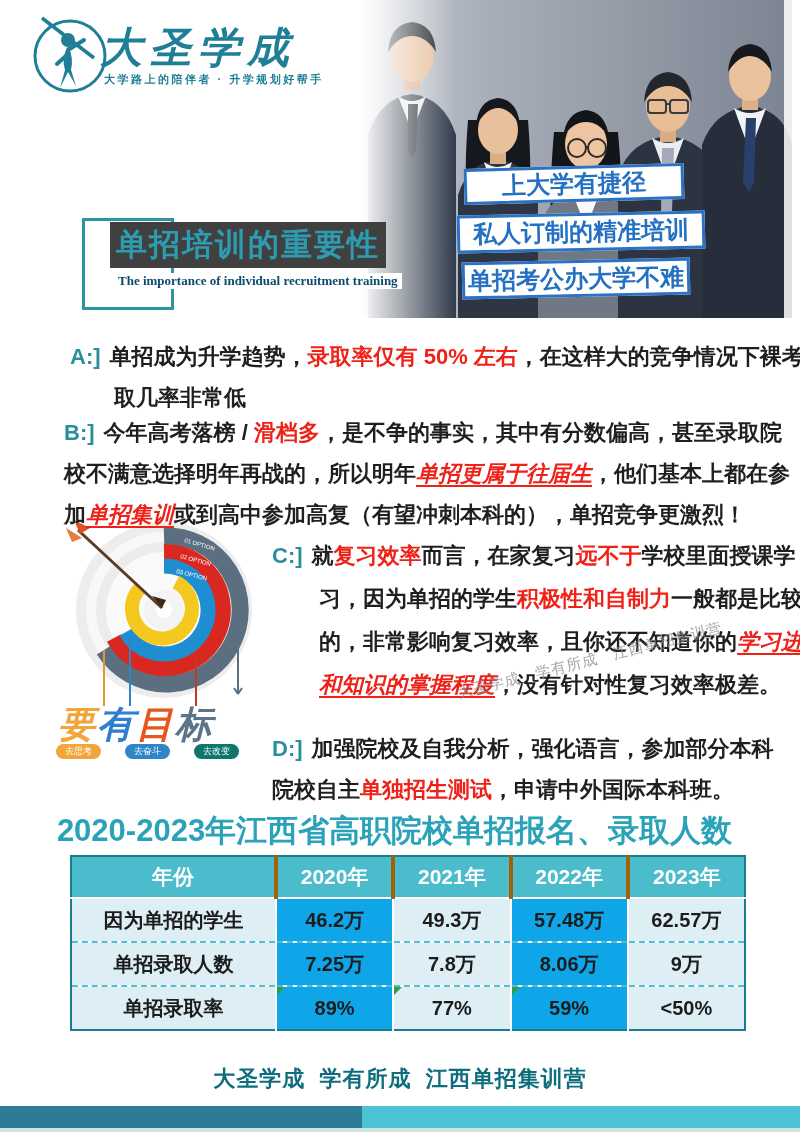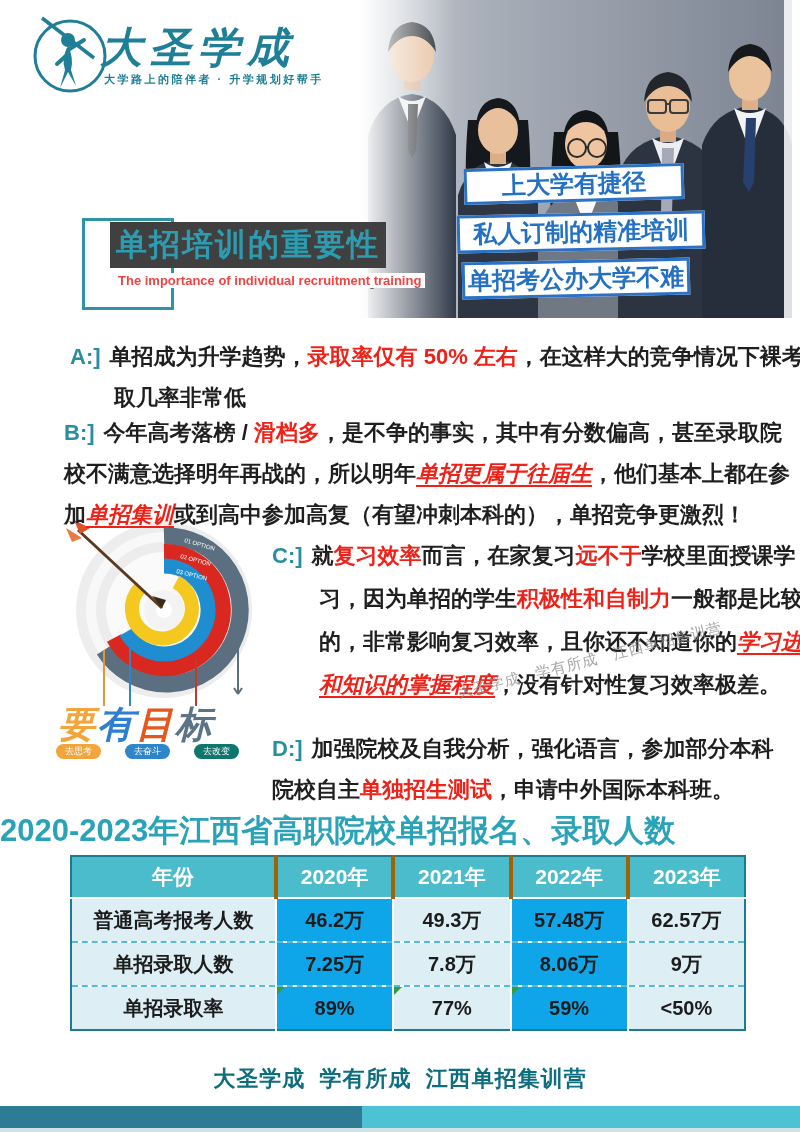--- a/index.html
+++ b/index.html
@@ -17,22 +17,22 @@
   
   .banner{position:absolute;z-index:6;background:#ffffff;border:3px solid #2b72c4;color:#2470c2;
           font-weight:bold;text-align:center;white-space:pre;}
   .banner1{left:464px;top:166px;width:214px;height:30px;font-size:24px;line-height:30px;transform:rotate(-1.6deg);}
   .banner2{left:457px;top:213px;width:242px;height:32px;font-size:24px;line-height:32px;transform:rotate(-1.2deg);}
   .banner3{left:462px;top:260px;width:222px;height:31px;font-size:24px;line-height:31px;transform:rotate(-1.2deg);}
   
   .title-frame{position:absolute;left:82px;top:218px;width:86px;height:86px;border:3px solid #2e93a4;z-index:2;}
   .sec-title{position:absolute;left:110px;top:222px;font-size:31px;font-weight:bold;color:#2d9cb0;
              background:#404040;padding:2px 6px;letter-spacing:2px;z-index:3;white-space:pre;}
-  .sec-sub{position:absolute;left:114px;top:273px;font-size:13px;font-weight:bold;color:#ef4444;
-           background:#ffffff;padding:0 4px;z-index:3;white-space:pre;}
+  .sec-sub{position:absolute;left:114px;top:273px;font-size:13px;font-weight:bold;color:#0c4a6e;
+           background:#ffffff;padding:0 4px;z-index:3;white-space:pre;font-family:Liberation Serif, serif;}
   
   .para{position:absolute;font-size:22px;line-height:41px;color:#1f1f1f;font-weight:600;z-index:10;}
   .para .marker{color:#2a8f9c;margin-right:9px;font-weight:600;}
   .para-a{left:70px;top:336px;width:718px;padding-left:44px;text-indent:-44px;}
   .para-b{left:64px;top:412px;width:726px;}
   .para-c{left:272px;top:534px;width:516px;padding-left:47px;text-indent:-47px;line-height:43px;}
   .para-d{left:272px;top:728px;width:516px;}
   .s-n{}
   .s-r{color:#ee2218;}
   .s-ru{color:#ee2218;text-decoration:underline;text-decoration-color:#ee2218;text-decoration-thickness:2px;text-underline-offset:4px;font-style:italic;}
@@ -41,21 +41,21 @@
   .illus-headline{position:absolute;left:2px;top:182px;width:206px;display:flex;gap:2px;z-index:2;
                   font-size:37px;font-weight:bold;font-style:italic;letter-spacing:0;}
   .hc1{color:#f2a53a;} .hc2{color:#2f7fd0;} .hc3{color:#e4571f;} .hc4{color:#5c7488;}
   .illus-tags{position:absolute;left:0px;top:226px;width:210px;display:flex;gap:24px;z-index:2;}
   .tag{border-radius:8px;color:#ffffff;font-size:9px;line-height:15px;height:15px;padding:0 9px;white-space:pre;}
   .tag-orange{background:#f2a53a;} .tag-blue{background:#2e86c8;} .tag-red{background:#0f766e;}
   
   .watermark{position:absolute;left:458px;top:684px;z-index:30;color:#8f8f8f;opacity:.8;font-size:15px;
              transform:rotate(-14deg);transform-origin:left center;white-space:pre;letter-spacing:1px;}
   
-  .stats-title{position:absolute;left:0;top:810px;width:789px;font-size:31px;
+  .stats-title{position:absolute;left:0;top:810px;width:789px;text-align:center;font-size:31px;
                font-weight:bold;color:#2aa3b8;z-index:10;white-space:pre;}
   table.stats{position:absolute;left:70px;top:855px;width:676px;border-collapse:collapse;z-index:10;
               border:2px solid #1d7b91;table-layout:fixed;}
   table.stats th{background:#4bbccb;color:#ffffff;font-size:21px;font-weight:bold;height:38px;
                  border-left:4px solid #a16207;border-bottom:2px solid #ffffff;text-align:center;}
   table.stats th:first-child{border-left:none;width:200px;}
   table.stats td{height:40px;text-align:center;font-size:20px;color:#1c1c1c;font-weight:600;
                  border-left:2px solid #ffffff;position:relative;}
   table.stats td:first-child{border-left:none;}
   table.stats tr:not(:last-child) td{border-bottom:2px dashed #54bcd4;}
@@ -223,21 +223,21 @@
         <tr>
           <th>年份</th>
           <th>2020年</th>
           <th>2021年</th>
           <th>2022年</th>
           <th>2023年</th>
         </tr>
       </thead>
       <tbody>
         <tr>
-          <td class="pale">普通高考报考人数</td>
+          <td class="pale">因为单招的学生</td>
           <td class="white">46.2万</td>
           <td class="pale">49.3万</td>
           <td class="white">57.48万</td>
           <td class="pale">62.57万</td>
         </tr>
         <tr>
           <td class="pale">单招录取人数</td>
           <td class="white">7.25万</td>
           <td class="pale">7.8万</td>
           <td class="white">8.06万</td>

